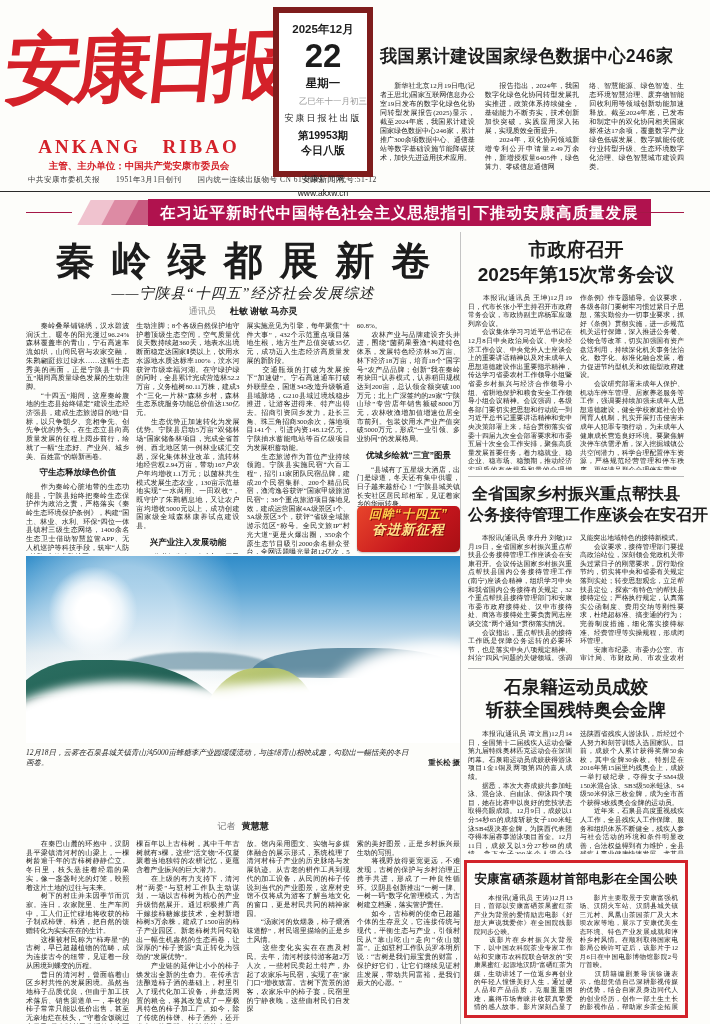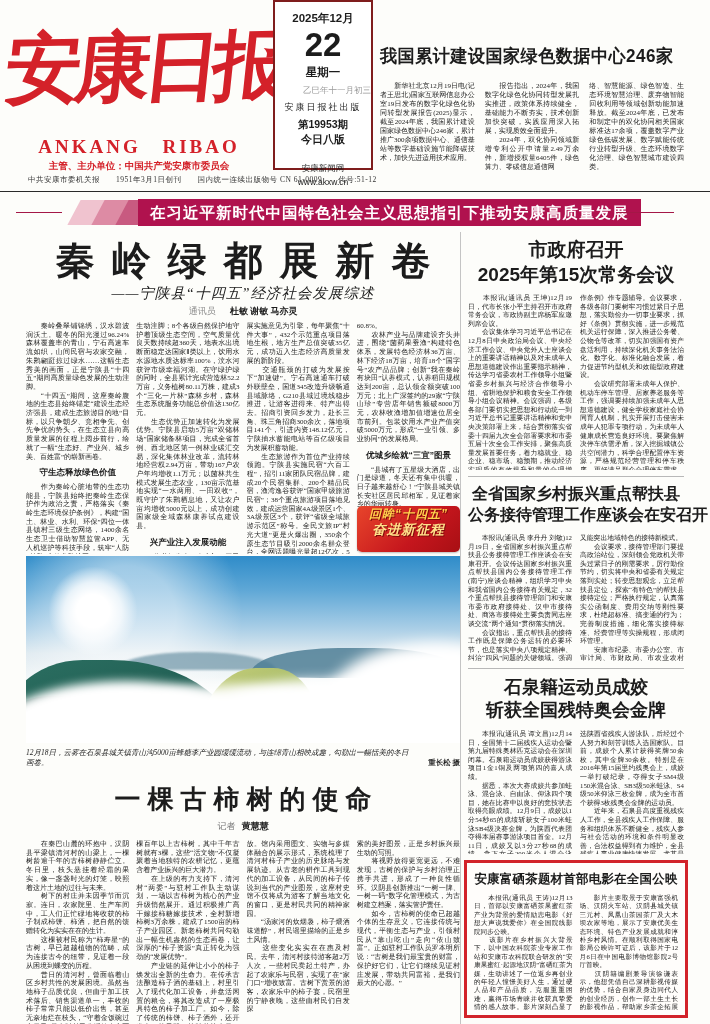--- a/index.html
+++ b/index.html
@@ -29,22 +29,22 @@
     font-family:"Liberation Sans", sans-serif; font-weight:bold;
     font-size:9.5px; color:#d42129;
   }
   .foot-line {
     left:28px; top:175px; width:420px;
     font-size:7.5px; color:#333; letter-spacing:.5px;
   }
 
   
   .datebox {
-    left:273px; top:0; width:100px; height:170px;
-    border:2px solid #7f1d1d; background:#fff;
+    left:273px; top:7px; width:100px; height:170px;
+    border:6px solid #7f1d1d; background:#fff;
     text-align:center; padding-top:9px;
     font-family:"Liberation Sans", sans-serif;
   }
   .datebox .month { font-size:11.5px; font-weight:bold; }
   .datebox .day { font-size:33px; font-weight:bold; line-height:38px; }
   .datebox .weekday { font-size:11.5px; font-weight:bold; margin-top:1px; }
   .datebox .lunar { font-size:8.5px; color:#9a9a9a; margin-top:5px;text-align:right; }
   .datebox .pub { font-family:"Liberation Serif", serif; font-size:9px; letter-spacing:2px; margin-top:4px; }
   .datebox .issue { font-size:10.5px; font-weight:bold; margin-top:4px; }
   .datebox .pages { font-size:11px; font-weight:bold; margin-top:0; }
@@ -57,21 +57,21 @@
     font-family:"Liberation Sans", sans-serif; font-weight:900;
     font-size:18px; white-space:nowrap; transform:scaleX(.95);
     transform-origin:left; letter-spacing:.5px;
   }
   .top-art .cols { display:flex; gap:10px; margin-top:14px; height:96px; overflow:hidden; }
   .top-art .col { flex:1; font-size:7px; line-height:9px; text-align:justify; white-space:pre-line; overflow:hidden; }
 
   .header-rule { left:0; top:191px; width:710px; border-top:1.5px solid #2a2a2a; }
 
   
-  .banner { left:16px; top:199px; width:658px; height:45px; }
+  .banner { left:26px; top:199px; width:658px; height:45px; }
   .banner .lline { position:absolute; left:0; top:13px; width:46px; border-top:1.5px solid #a41747; }
   .banner .arr { position:absolute; top:1px; height:25px; width:34px; transform:skewX(-28deg); }
   .banner .a1 { left:58px; background:#f0c3cf; }
   .banner .a2 { left:82px; background:#dd8ba4; }
   .banner .a3 { left:106px; background:#c85a80; }
   .banner .box {
     position:absolute; left:122px; top:0; height:27px; line-height:27px;
     background:#b0124e; color:#fff; padding:0 12px;
     font-family:"Liberation Sans", sans-serif; font-weight:bold;
     font-size:15.5px; letter-spacing:1px; white-space:nowrap;
@@ -302,21 +302,20 @@
     <div class="cloud"></div>
     <div class="cloud2"></div>
     <div class="cloud3"></div>
     <div class="mist"></div>
   </div>
   <div class="abs caption-row">
     <div class="cap">12月18日，云雾在石泉县城关镇青山沟5000亩蜂糖李产业园缓缓流动，与连绵青山相映成趣，勾勒出一幅恬美的冬日画卷。</div>
     <div class="credit">重长松 摄</div>
   </div>
 
-  <div class="abs pers-title">一棵古柿树的使命</div>
   <div class="abs pers-byline">
     <span class="lab">记者</span>
     <span class="name">黄慧慧</span>
   </div>
   <div class="abs pers-cols">
     <div class="pcol">　　在秦巴山麓的环抱中，汉阴县平梁镇清河村的山梁上，一棵树龄逾千年的古柿树静静伫立。冬日里，枝头悬挂着经霜的果实，像一盏盏时光的灯笼，映照着这片土地的过往与未来。
 　　树下的村庄并未因季节而沉寂。连日，农家院里、生产车间中，工人们正忙碌地将收获的柿子制成柿饼、柿酒，把自然的馈赠转化为实实在在的生计。
 　　这棵被村民称为“柿寿星”的古树，早已超越植物的范畴，成为连接古今的纽带，见证着一段从困境到蝶变的历程。
 　　昔日的清河村，曾面临着山区乡村共性的发展困境。虽然当地柿子品质优良，但由于加工技术落后、销售渠道单一，丰收的柿子常常只能以低价出售，甚至无奈地烂在枝头，“守着金饭碗过穷日子”是当时村民生活的真实写照。
 　　蝶变的契机，源于对古树资源的保护与科学规划。村里现存266</div>

